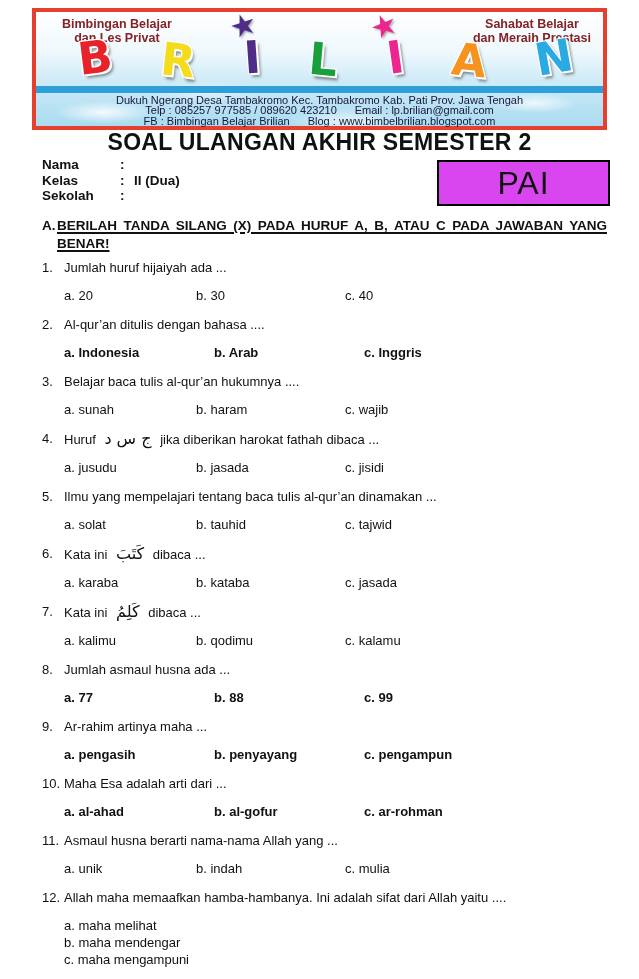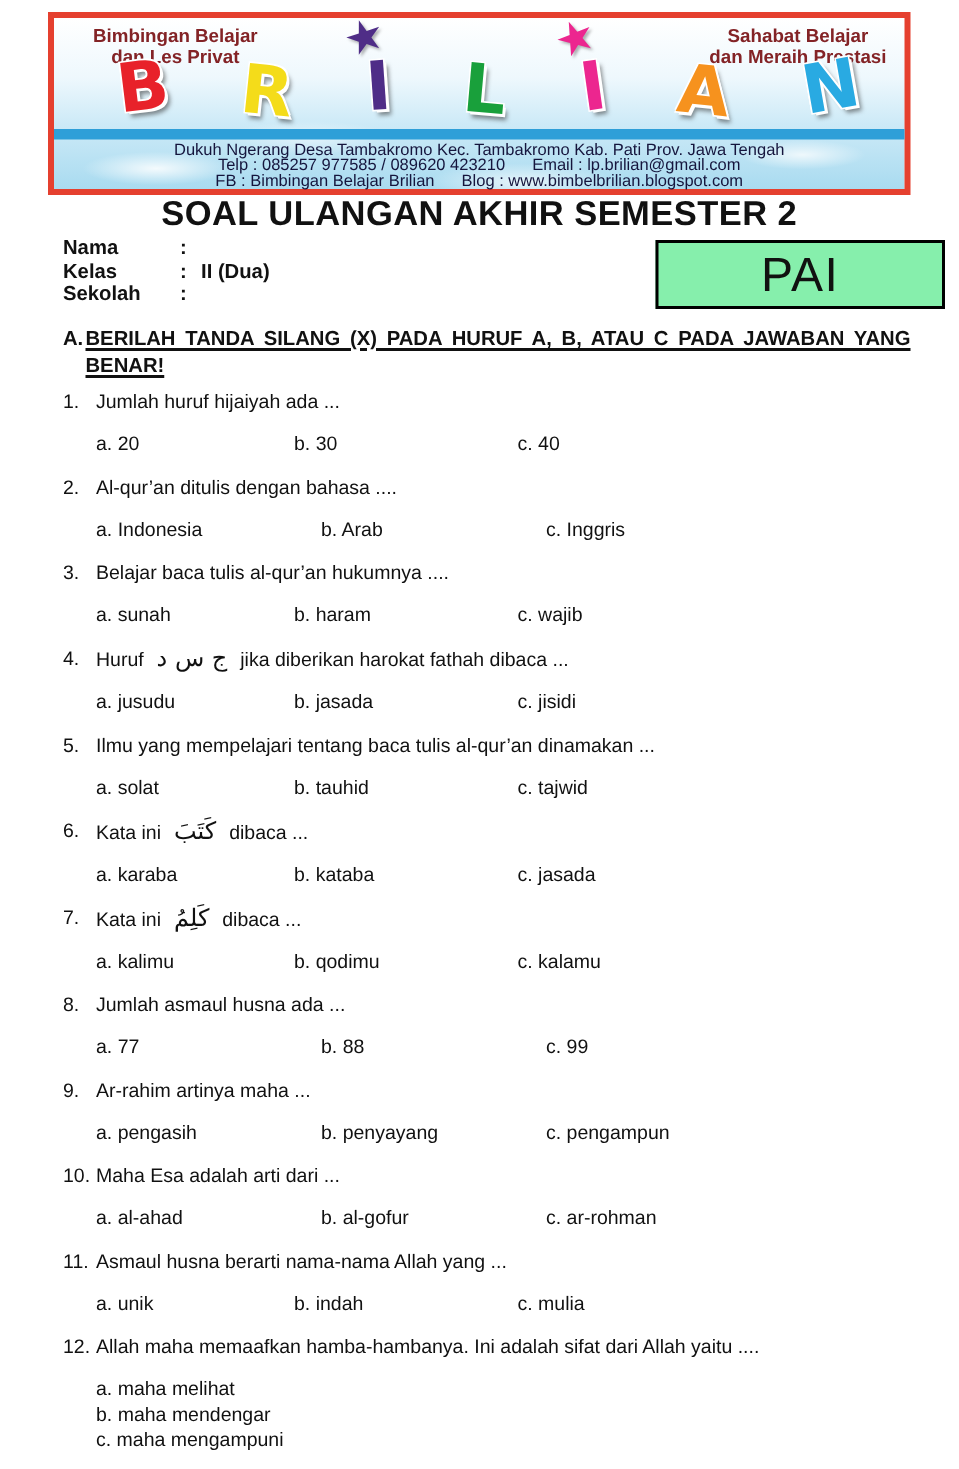--- a/index.html
+++ b/index.html
@@ -58,22 +58,22 @@
   
   .page-title{
     position:absolute;left:0;top:129px;width:639px;text-align:center;
     font-size:23px;font-weight:bold;letter-spacing:.3px;
   }
   .student-form{position:absolute;left:42px;top:157px;font-size:13.5px;font-weight:bold;}
   .form-row{display:flex;line-height:15.6px;}
   .form-label{width:78px;}
   .form-sep{width:14px;}
   .subject-badge{
-    position:absolute;left:437px;top:160px;width:193px;height:46px;
-    border:2px solid #000;box-sizing:border-box;background:#86efac;
+    position:absolute;left:437px;top:160px;width:173px;height:46px;
+    border:2px solid #000;box-sizing:border-box;background:#d946ef;
     display:flex;align-items:center;justify-content:center;
     font-size:32px;letter-spacing:1px;
   }
   
   .section-heading{
     position:absolute;left:42px;top:217px;width:565px;
     display:flex;font-size:13.5px;font-weight:bold;line-height:18px;
   }
   .sec-label{width:15px;flex:none;}
   .sec-text{
@@ -85,21 +85,21 @@
   .q{display:flex;margin-bottom:12px;}
   .q-num{width:22px;flex:none;}
   .q-body{flex:1;min-width:0;}
   .q-text{text-align:justify;}
   .arabic{
     font-family:"DejaVu Sans",sans-serif;font-size:16px;line-height:17px;
     padding:0 5px;direction:rtl;unicode-bidi:isolate;
   }
   .opts{margin-top:11px;}
   .opts.narrow{display:grid;grid-template-columns:132px 149px 1fr;}
-  .opts.wide{display:grid;grid-template-columns:150px 150px 1fr;}
+  .opts.wide{display:grid;grid-template-columns:150px 150px 1fr;font-weight:bold;}
   .opts.q13{display:grid;grid-template-columns:168px 226px 1fr;}
   .opts.stacked .opt{display:block;}
 </style>
 </head>
 <body>
 
 <div class="header-box" style="border-color: rgb(229, 64, 47);">
   <div class="hdr-top">
     <div class="tagline left" style="color: rgb(131, 35, 38);">
       <div>Bimbingan Belajar</div>

